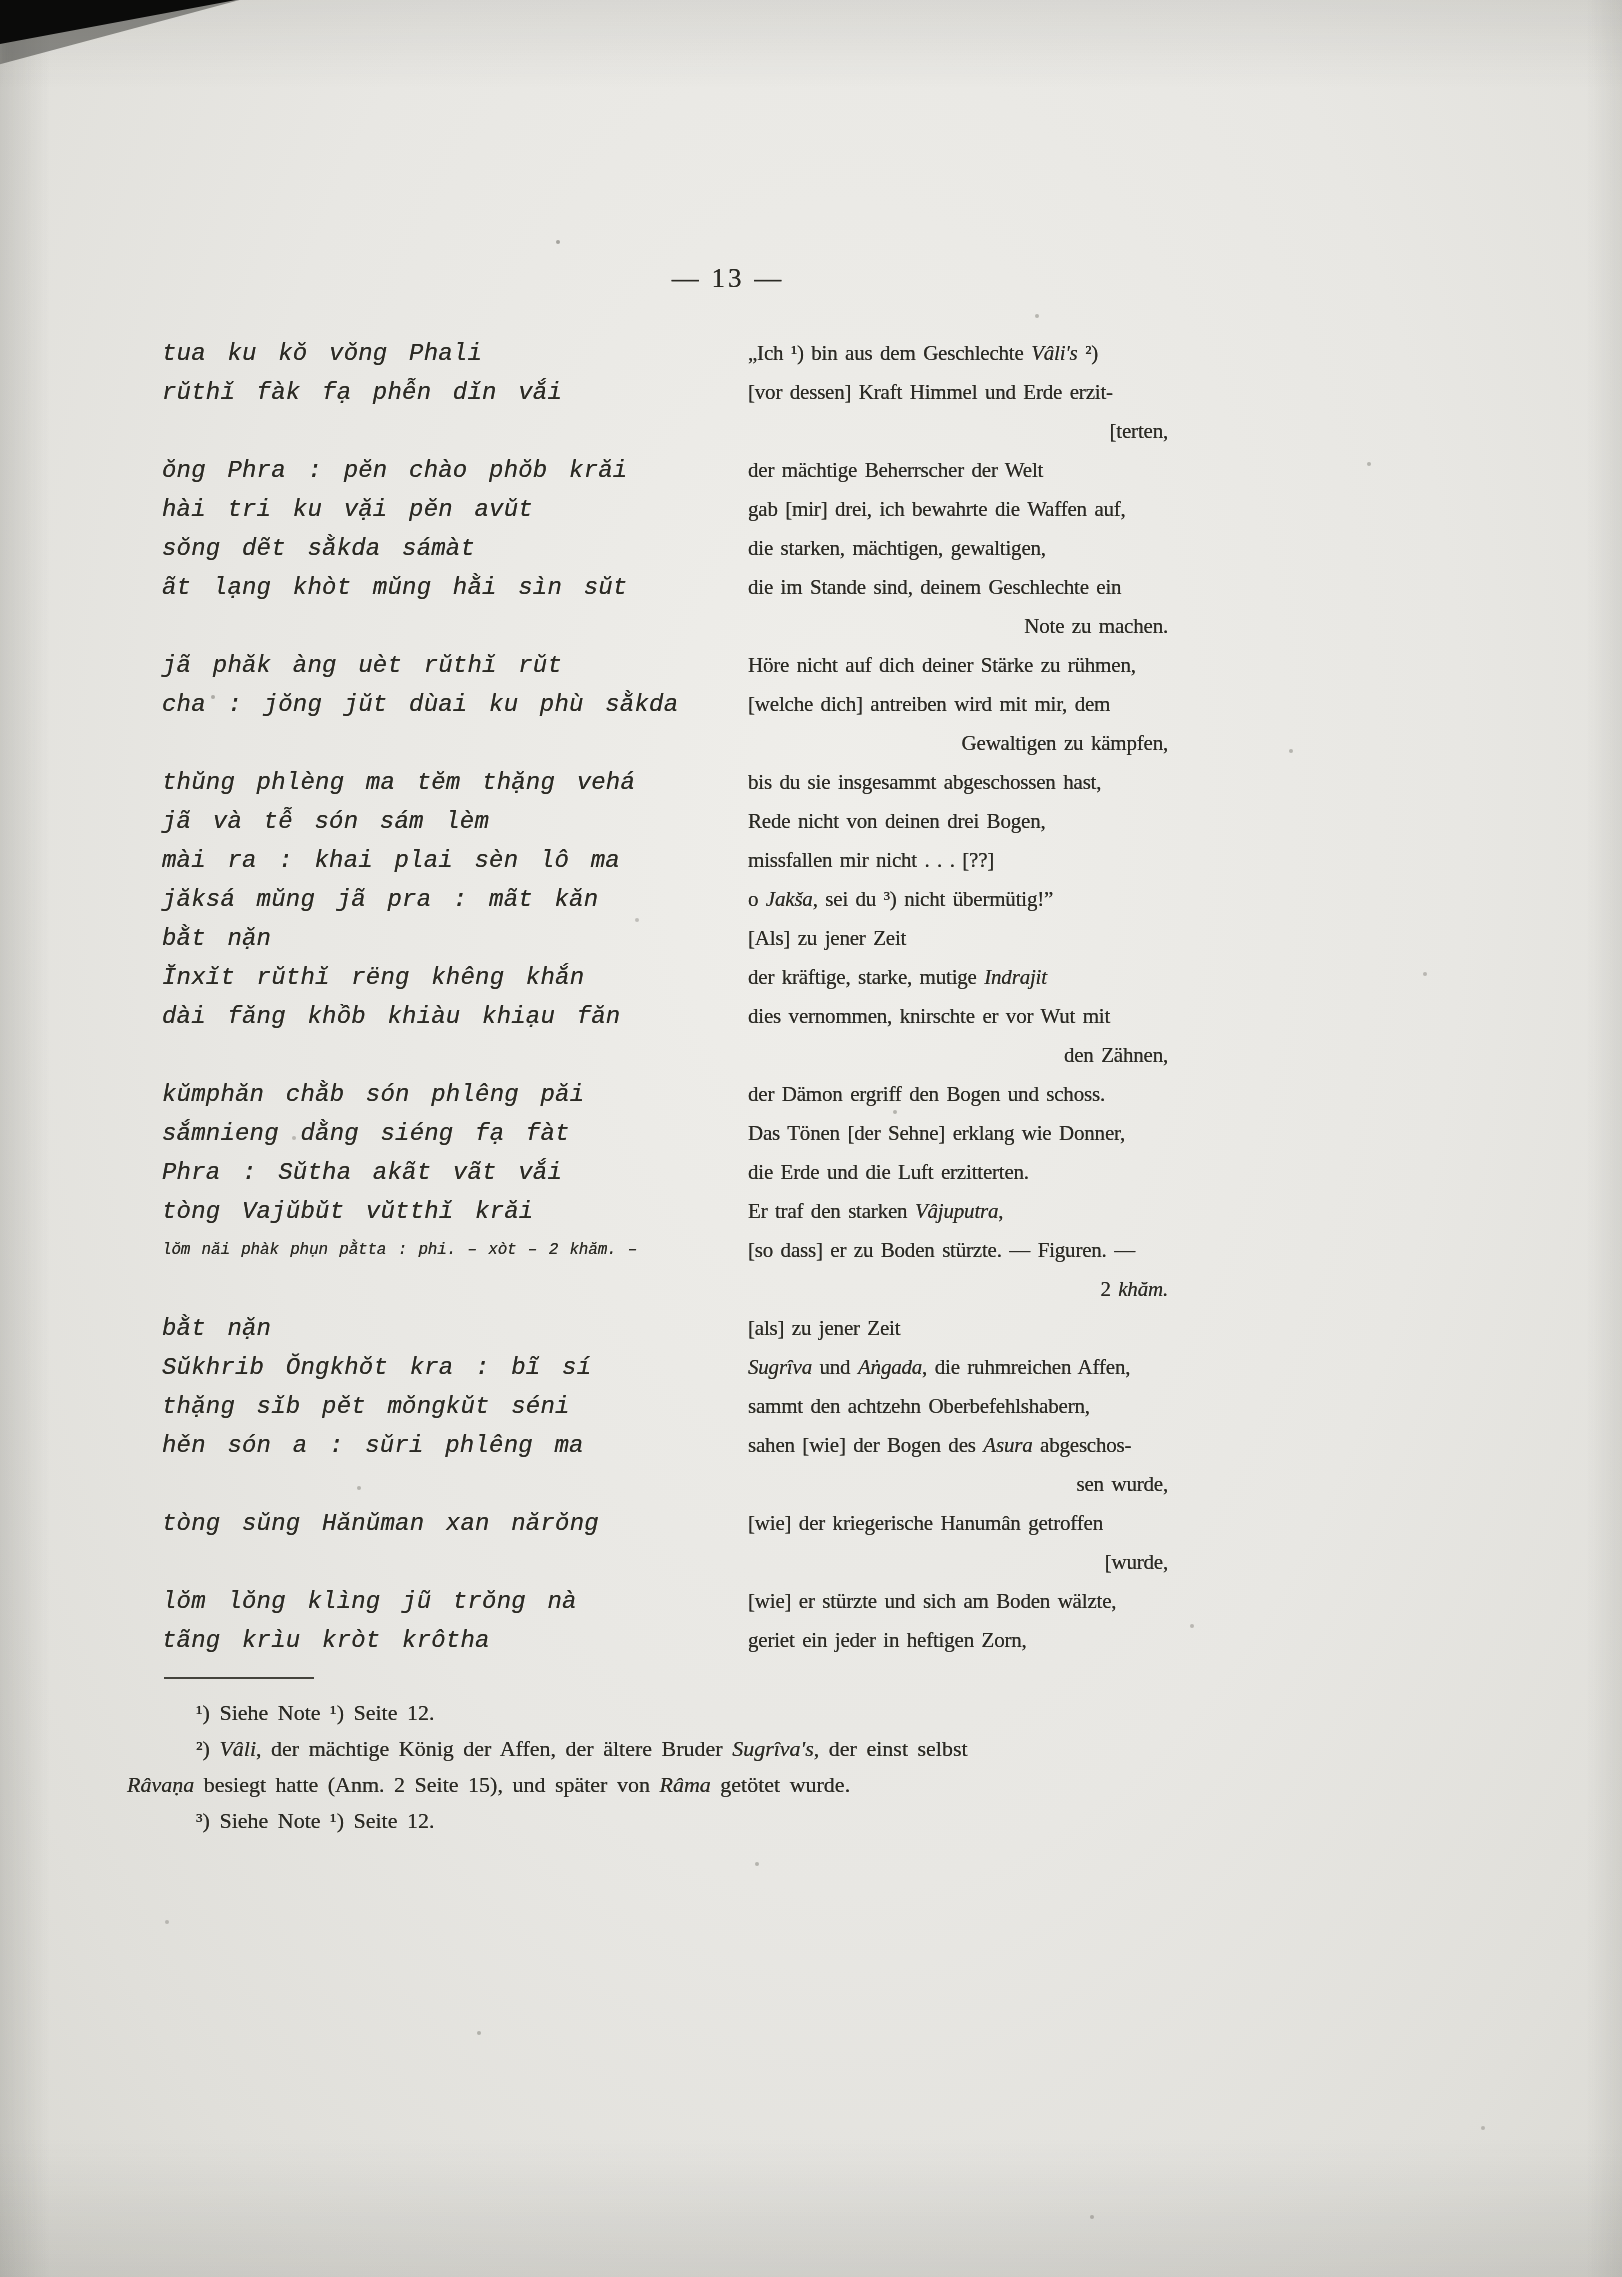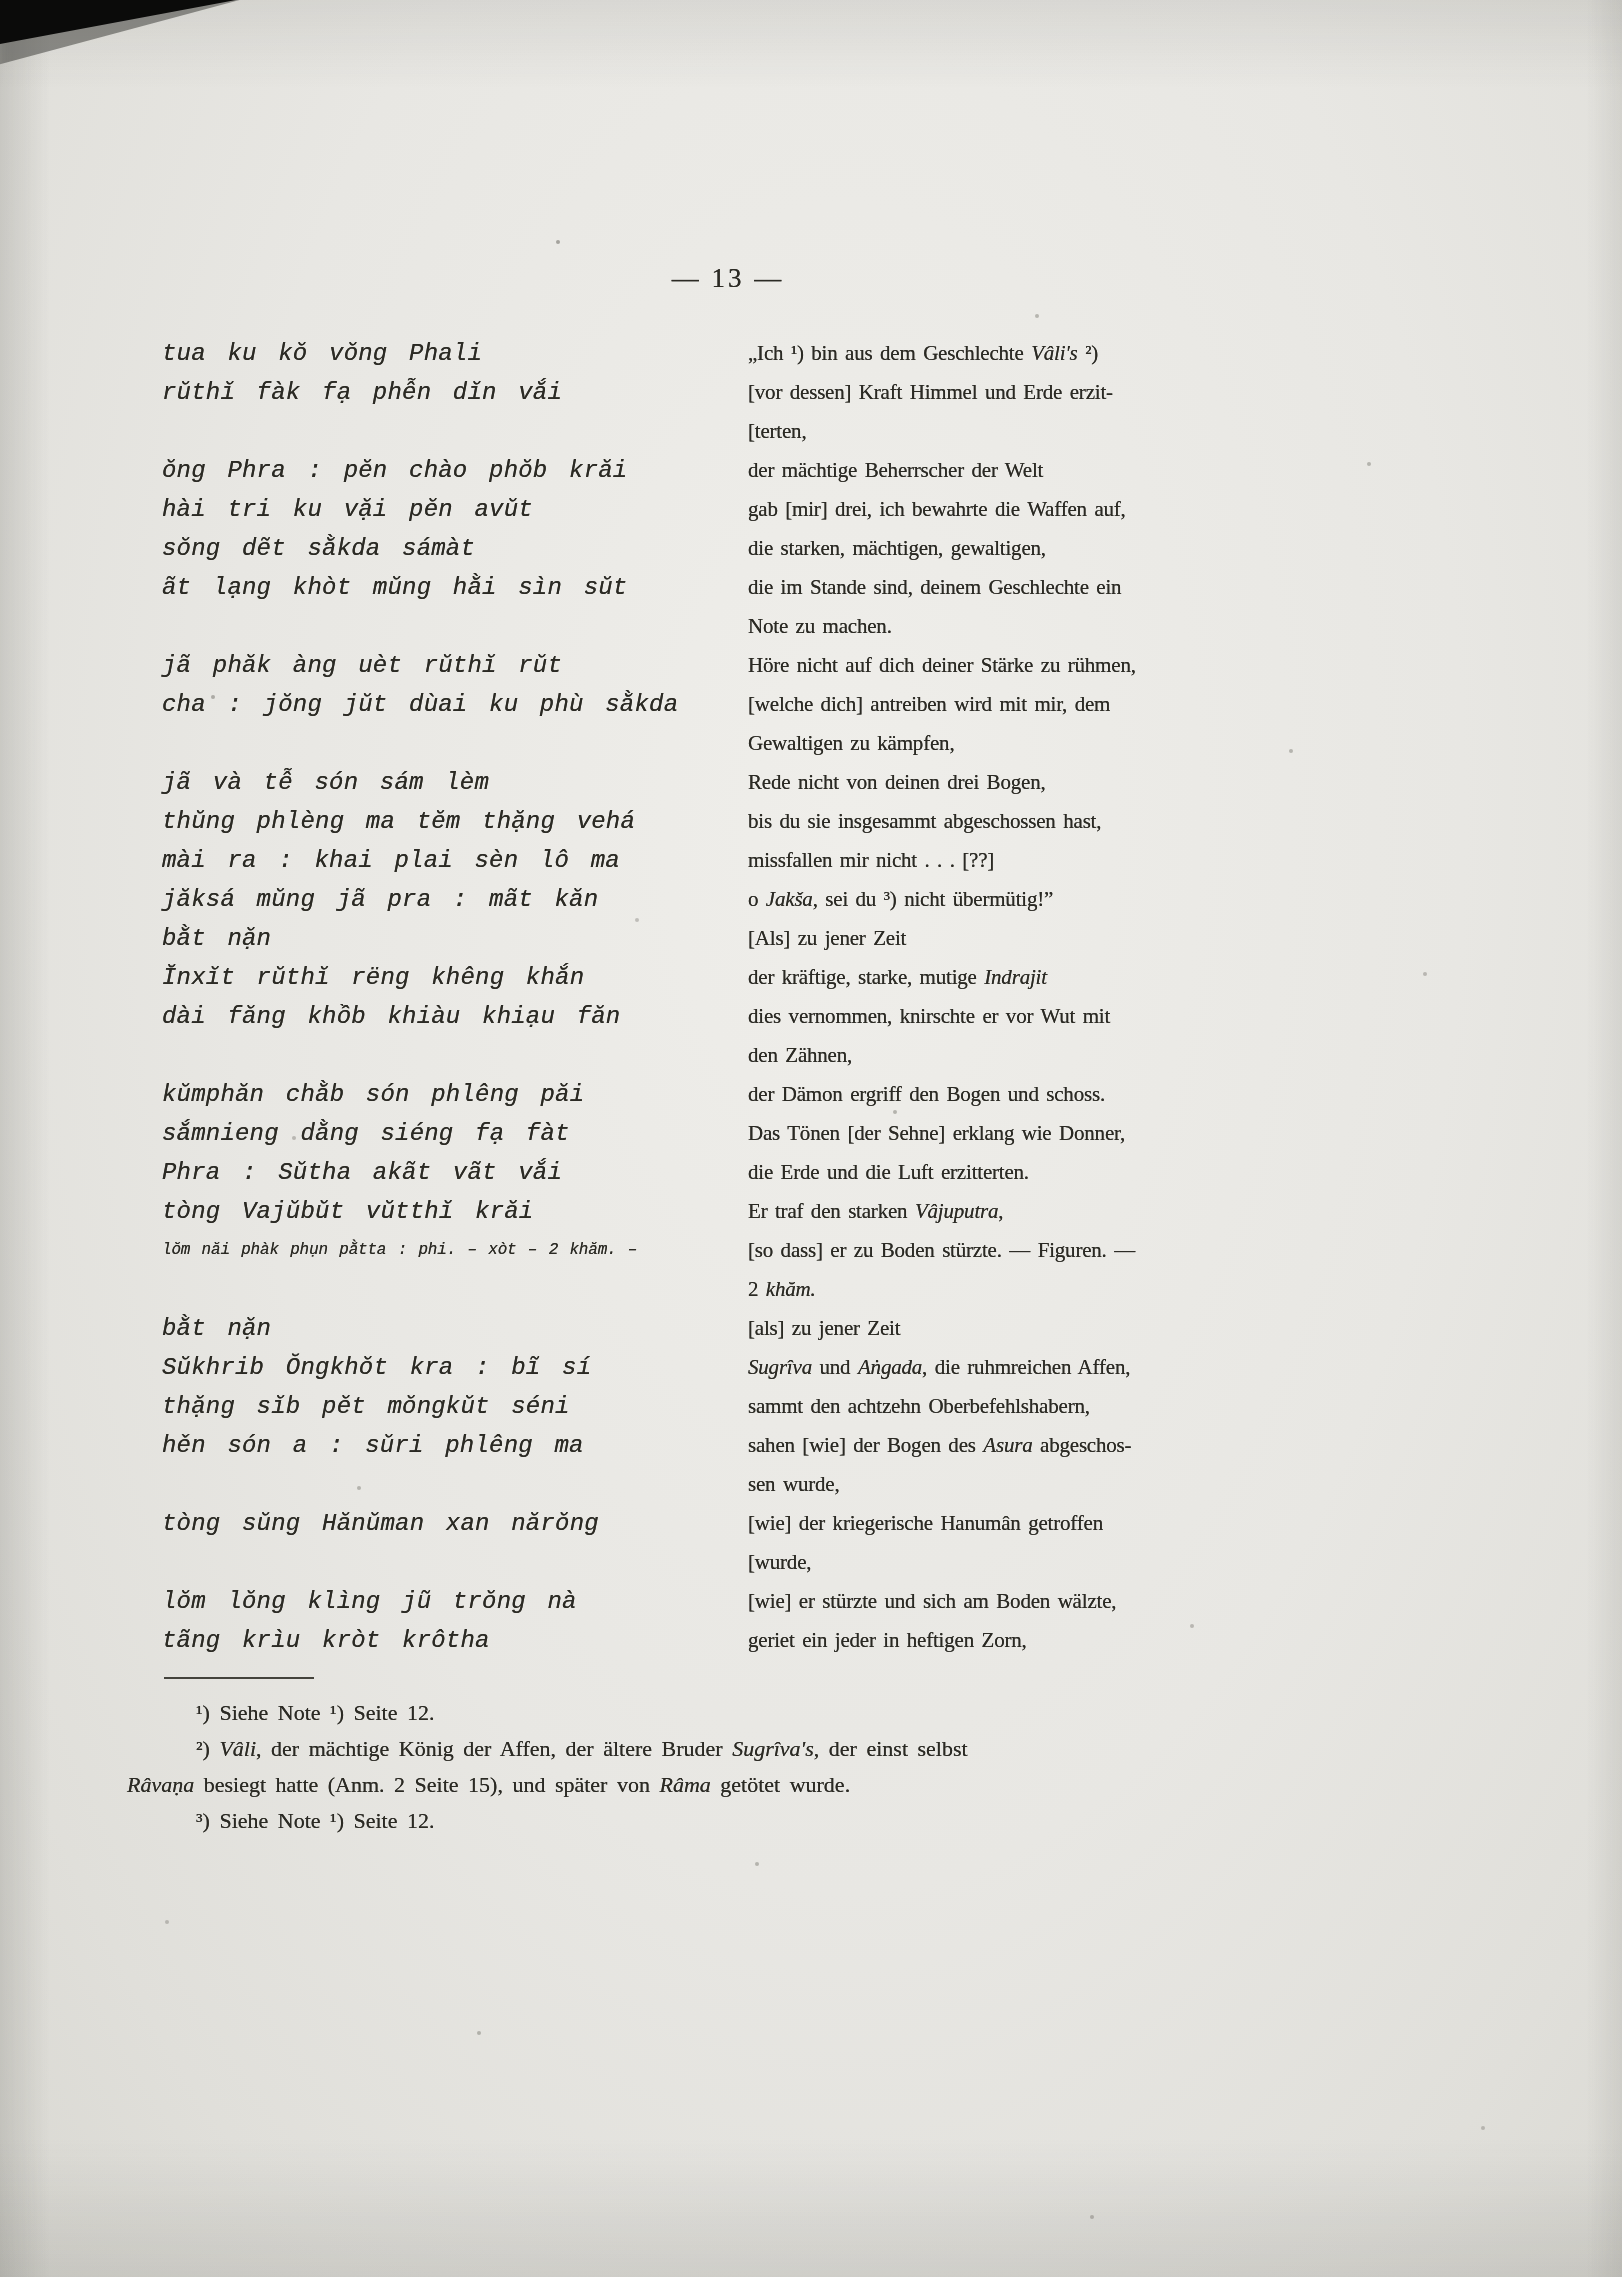--- a/index.html
+++ b/index.html
@@ -58,21 +58,21 @@
     font-family:Liberation Mono, monospace;font-style:italic;
     font-size:24px;word-spacing:7px;letter-spacing:0.2px;
     text-shadow:0 0 0.5px rgba(43,42,36,.85);
   }
   .vl.small{font-size:16px;word-spacing:2px;letter-spacing:-0.2px;}
   .vr{
     width:420px;flex:0 0 420px;
     font-size:21px;word-spacing:2.5px;letter-spacing:-0.2px;
     text-shadow:0 0 0.5px rgba(43,42,36,.85);
   }
-  .vr.ar{text-align:left;}
+  .vr.ar{text-align:right;}
   .footrule{position:absolute;left:164px;top:1677px;width:150px;border-top:2px solid #44433c;}
   .footnotes{
     position:absolute;left:127px;top:1695px;width:1089px;
     font-size:22px;line-height:36px;word-spacing:4px;
     text-shadow:0 0 0.5px rgba(43,42,36,.85);
   }
   .fline{white-space:nowrap;}
   .fline.indent{padding-left:69px;}
   i{font-style:italic;}
 </style>
@@ -125,26 +125,26 @@
       </div>
       <div class="vrow">
         <div class="vl">cha : jŏng jŭt dùai ku phù sằkda</div>
         <div class="vr">[welche dich] antreiben wird mit mir, dem</div>
       </div>
       <div class="vrow">
         <div class="vl"></div>
         <div class="vr ar">Gewaltigen zu kämpfen,</div>
       </div>
       <div class="vrow">
+        <div class="vl">thŭng phlèng ma tĕm thặng vehá</div>
+        <div class="vr">bis du sie insgesammt abgeschossen hast,</div>
+      </div>
+      <div class="vrow">
         <div class="vl">jã và tễ són sám lèm</div>
         <div class="vr">Rede nicht von deinen drei Bogen,</div>
-      </div>
-      <div class="vrow">
-        <div class="vl">thŭng phlèng ma tĕm thặng vehá</div>
-        <div class="vr">bis du sie insgesammt abgeschossen hast,</div>
       </div>
       <div class="vrow">
         <div class="vl">mài ra : khai plai sèn lô ma</div>
         <div class="vr">missfallen mir nicht . . . [??]</div>
       </div>
       <div class="vrow">
         <div class="vl">jăksá mŭng jã pra : mãt kăn</div>
         <div class="vr">o <i>Jakša</i>, sei du ³) nicht übermütig!”</div>
       </div>
       <div class="vrow">

